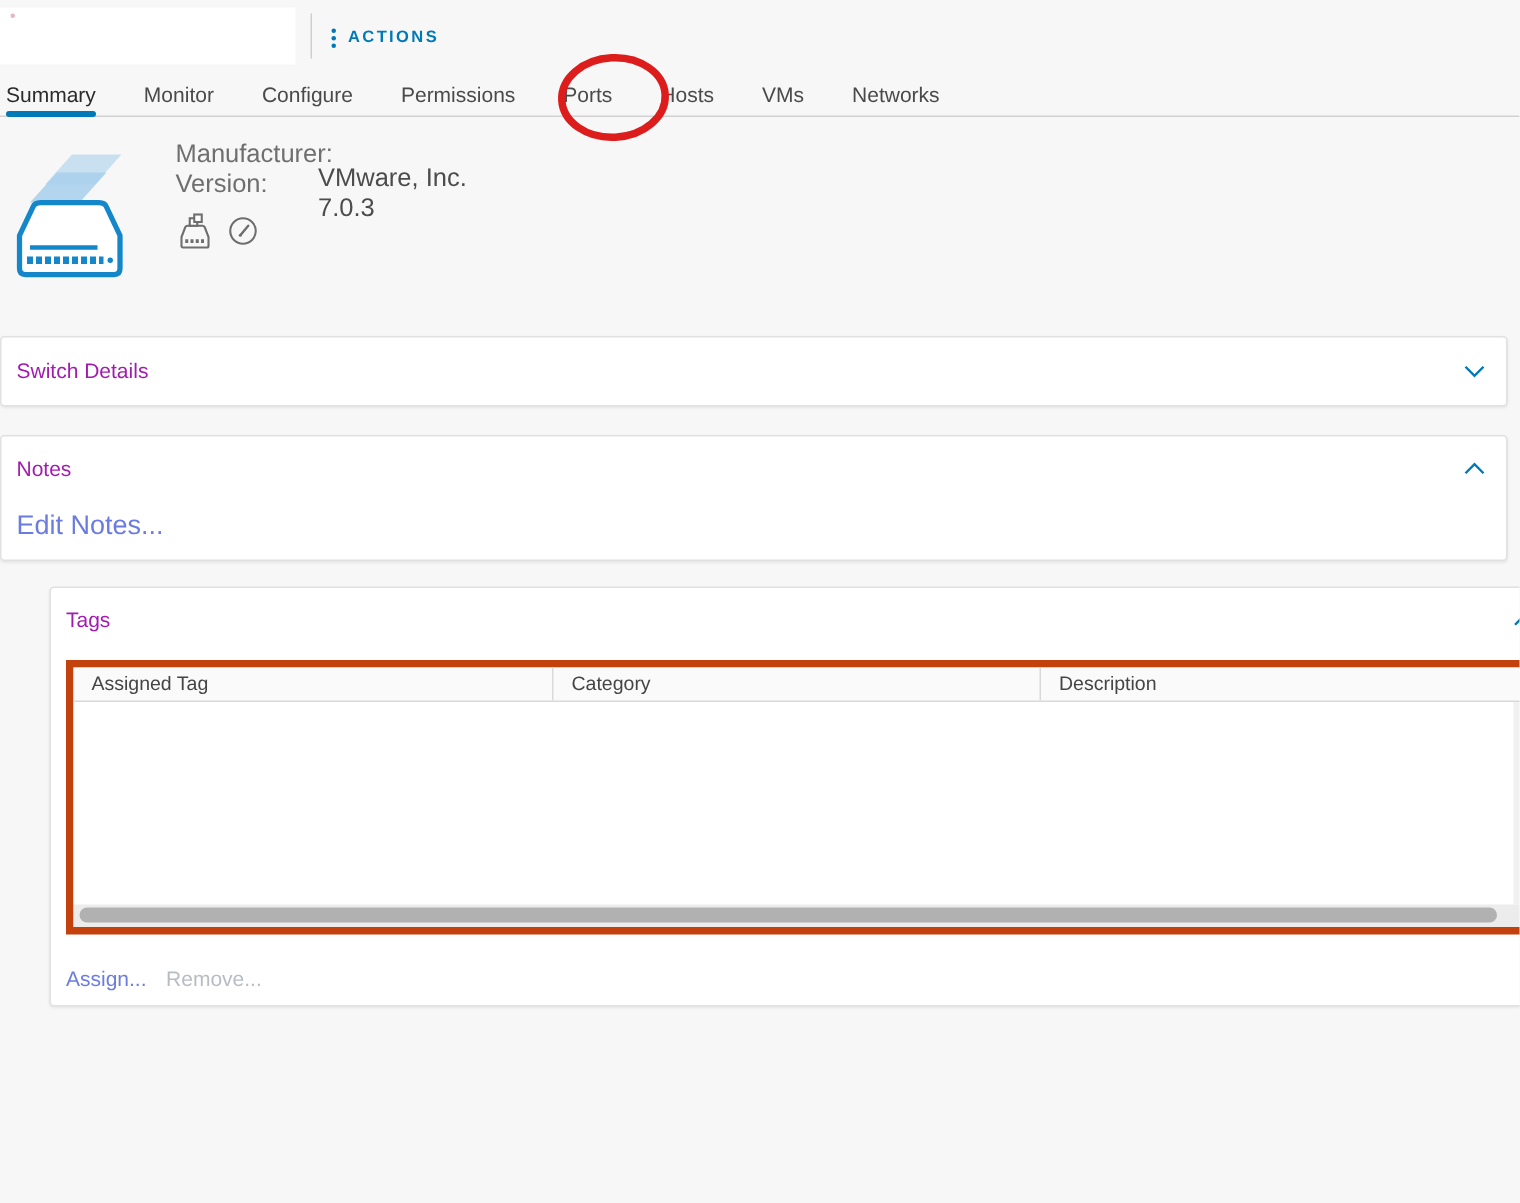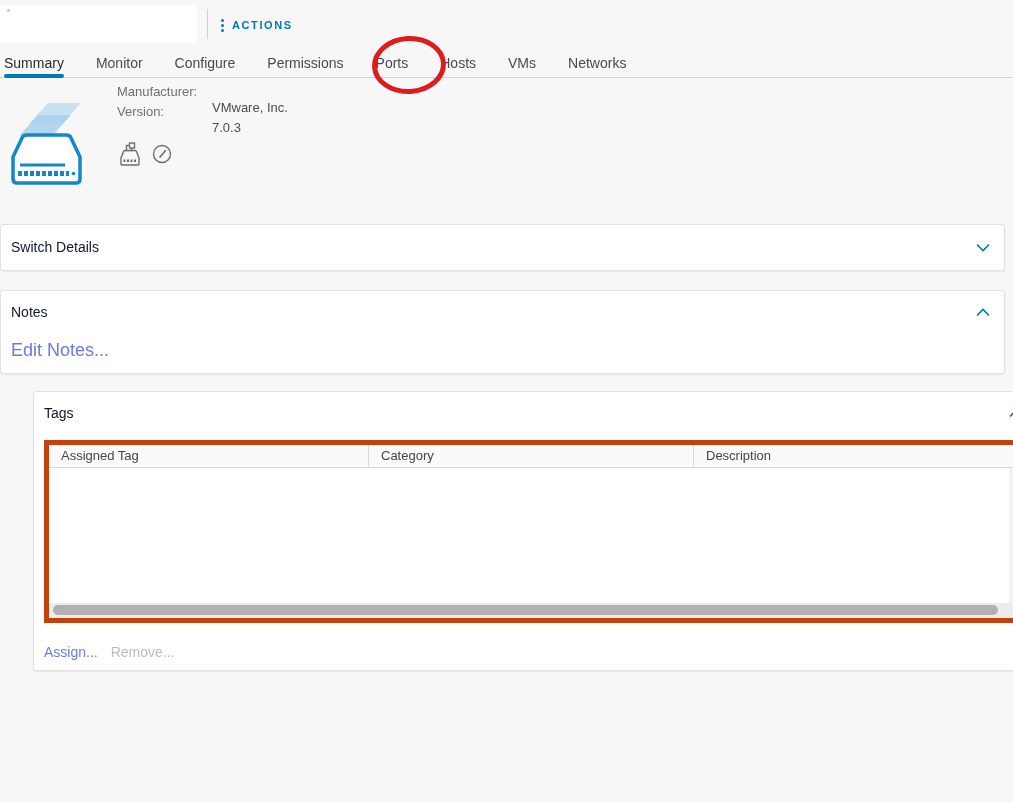--- a/index.html
+++ b/index.html
@@ -41,33 +41,33 @@
     content:""; position:absolute; left:0; right:0; bottom:-1px;
     height:4px; background:#0079b8; border-radius:2px;
   }
 
   
   .annotation { position:absolute; left:371px; top:35px; width:78px; height:60px; z-index:20; pointer-events:none; }
 
   
   .hero { position:absolute; top:79px; left:0; width:100%; height:145px; }
   .entity-icon { position:absolute; left:8px; top:15px; }
-  .meta { position:absolute; left:117px; top:2px; font-size:13px; }
+  .meta { position:absolute; left:117px; top:14px; font-size:17px; }
   .meta-row { display:flex; height:20px; align-items:center; }
   .meta-label { width:95px; color:#6f6f6f; }
   .meta-value { color:#4c4c4c;margin-top:32px; }
   .badges { position:absolute; left:118px; top:62px; display:flex; gap:9px; align-items:center; color:#6e6e6e; }
 
   
   .card {
     position:absolute; left:0; width:1005px; background:#ffffff;
     border:1px solid #e1e1e1; border-radius:3px;
     box-shadow:0 1px 2px rgba(0,0,0,0.07);
   }
-  .card-title { font-size:14px; color:#0f172a; }
+  .card-title { font-size:14px; color:#a21caf; }
   .chevron-btn { position:absolute; right:13px; width:16px; height:16px; cursor:pointer; display:flex; align-items:center; justify-content:center; }
 
   .card-switch-details { top:224px; height:47px; }
   .card-switch-details .card-title { position:absolute; left:10px; top:0; line-height:45px; }
   .card-switch-details .chevron-btn { top:14px; }
 
   .card-notes { top:290px; height:84px; }
   .card-notes .card-title { position:absolute; left:10px; top:13px; }
   .card-notes .chevron-btn { top:13px; }
   .edit-notes-link { position:absolute; left:10px; bottom:12px; font-size:18px; cursor:pointer; }

